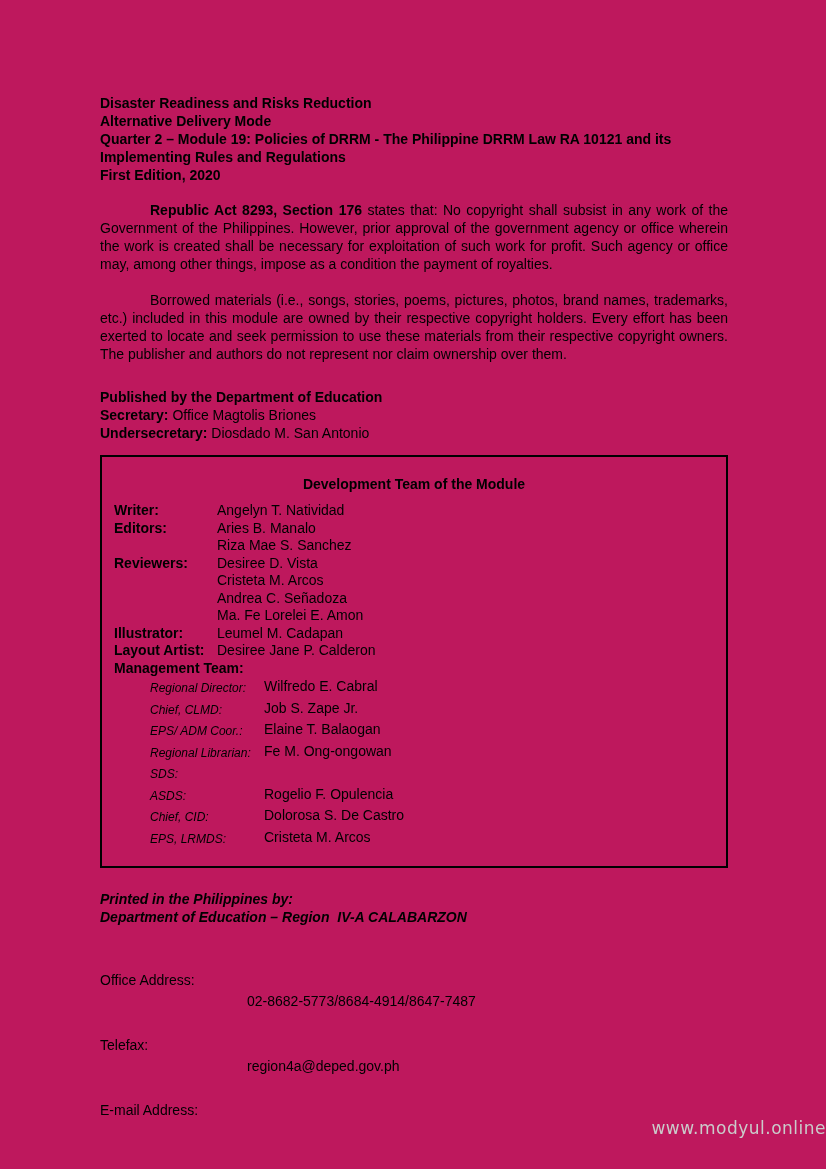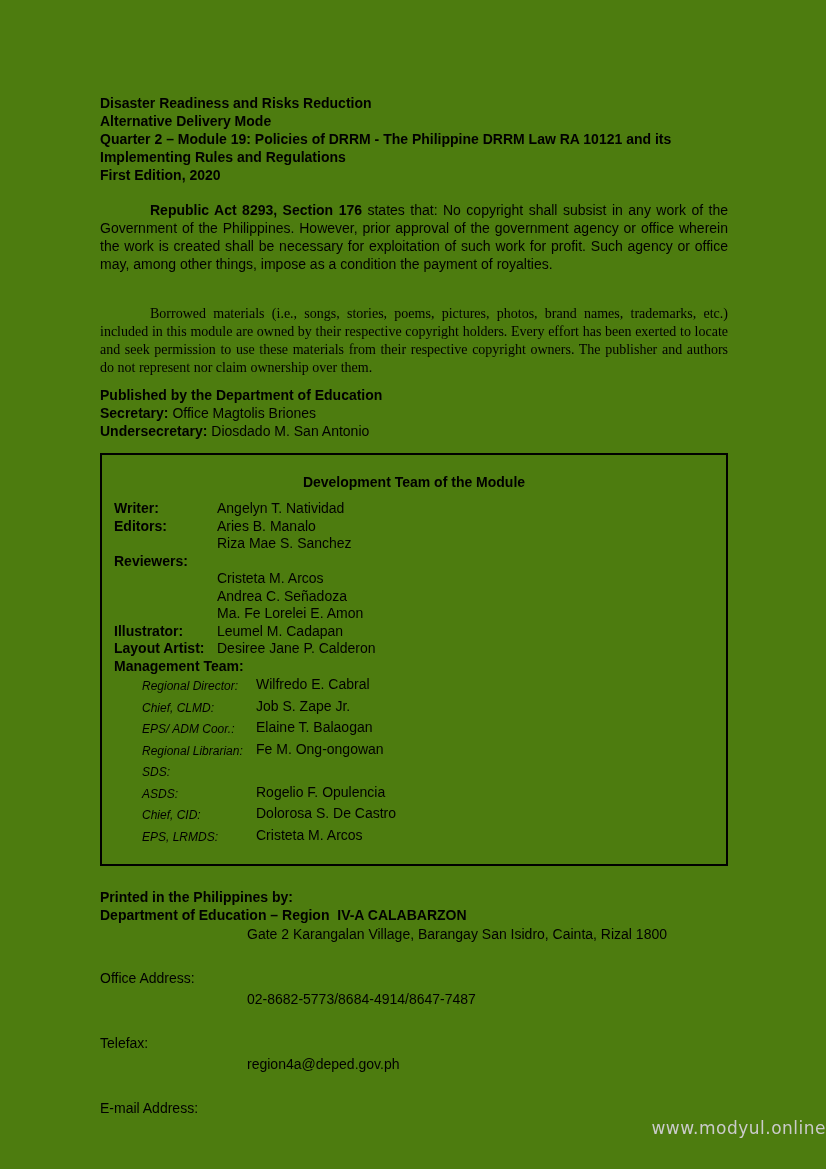--- a/index.html
+++ b/index.html
@@ -2,71 +2,71 @@
 <html><head>
 <meta charset="utf-8">
 <style>
   * { margin: 0; padding: 0; box-sizing: border-box; }
   html, body { background: #888; }
   .page {
     position: relative;
     width: 826px;
     height: 1169px;
     margin: 0 auto;
-    background: #4d7c0f;
+    background: #be185d;
     font-family: "Liberation Sans", sans-serif;
     font-size: 14px;
     color: #000000;
     overflow: hidden;
   }
   .content {
     position: absolute;
     left: 100px;
     top: 94px;
     width: 628px;
   }
   .bold { font-weight: bold; }
   .header-block { font-weight: bold; line-height: 18px; }
   .para {
     text-align: justify;
     text-indent: 50px;
     line-height: 18px;
   }
   .para-1 { margin-top: 17px; }
-  .para-2 { margin-top: 32px; font-family: Liberation Serif, serif; }
-  .published-block { margin-top: 9px; line-height: 18px; }
+  .para-2 { margin-top: 18px; }
+  .published-block { margin-top: 25px; line-height: 18px; }
   .dev-box {
     margin-top: 13px;
     width: 628px;
     height: 413px;
     border: 2px solid #000000;
     padding: 12px 12px 3px 12px;
     overflow: hidden;
   }
   .dev-box-title {
     text-align: center;
     font-weight: bold;
     line-height: 18px;
     margin-top: 6px;
     margin-bottom: 9px;
   }
   .dev-row { display: flex; line-height: 17.5px; }
   .dev-row .lbl { flex: 0 0 103px; font-weight: bold; }
   .dev-row .val { flex: 1; }
   .mgmt-label { font-weight: bold; line-height: 17.5px; }
-  .mgmt-row { display: flex; line-height: 19.5px; margin-left: 28px; }
+  .mgmt-row { display: flex; line-height: 19.5px; margin-left: 36px; }
   .mgmt-row .lbl {
     flex: 0 0 114px;
     font-style: italic;
     font-size: 12px;
     padding-top: 2px;
   }
   .mgmt-row .val { flex: 1; }
   .printed-block { margin-top: 22px; }
-  .printed-block .head { font-weight: bold; line-height: 18px; white-space: pre-wrap; }
+  .printed-block .head { font-weight: bold; line-height: 18px; white-space: pre-wrap; font-style: italic; }
   .addr-row { display: flex; line-height: 21px; }
   .addr-row .lbl { flex: 0 0 147px; margin-top: 44px; }
   .addr-row .val { flex: 1; }
   .watermark {
     position: absolute;
     left: 0;
     right: 0;
     top: 1118px;
     text-align: right;
     font-family: "DejaVu Sans", sans-serif;
@@ -108,20 +108,21 @@
       <div class="dev-row">
         <span class="lbl">Editors:</span>
         <span class="val">Aries B. Manalo</span>
       </div>
       <div class="dev-row">
         <span class="lbl"></span>
         <span class="val">Riza Mae S. Sanchez</span>
       </div>
       <div class="dev-row">
         <span class="lbl">Reviewers:</span>
+        <span class="val">Desiree D. Vista</span>
       </div>
       <div class="dev-row">
         <span class="lbl"></span>
         <span class="val">Cristeta M. Arcos</span>
       </div>
       <div class="dev-row">
         <span class="lbl"></span>
         <span class="val">Andrea C. Señadoza</span>
       </div>
       <div class="dev-row">
@@ -170,21 +171,20 @@
         <span class="lbl">EPS, LRMDS:</span>
         <span class="val">Cristeta M. Arcos</span>
       </div>
     </div>
 
     <div class="printed-block">
       <div class="head">Printed in the Philippines by:</div>
       <div class="head">Department of Education – Region  IV-A CALABARZON</div>
       <div class="addr-row">
         <span class="lbl">Office Address:</span>
-        <span class="val">Gate 2 Karangalan Village, Barangay San Isidro, Cainta, Rizal 1800</span>
       </div>
       <div class="addr-row">
         <span class="lbl">Telefax:</span>
         <span class="val">02-8682-5773/8684-4914/8647-7487</span>
       </div>
       <div class="addr-row">
         <span class="lbl">E-mail Address:</span>
         <span class="val">region4a@deped.gov.ph</span>
       </div>
     </div>

